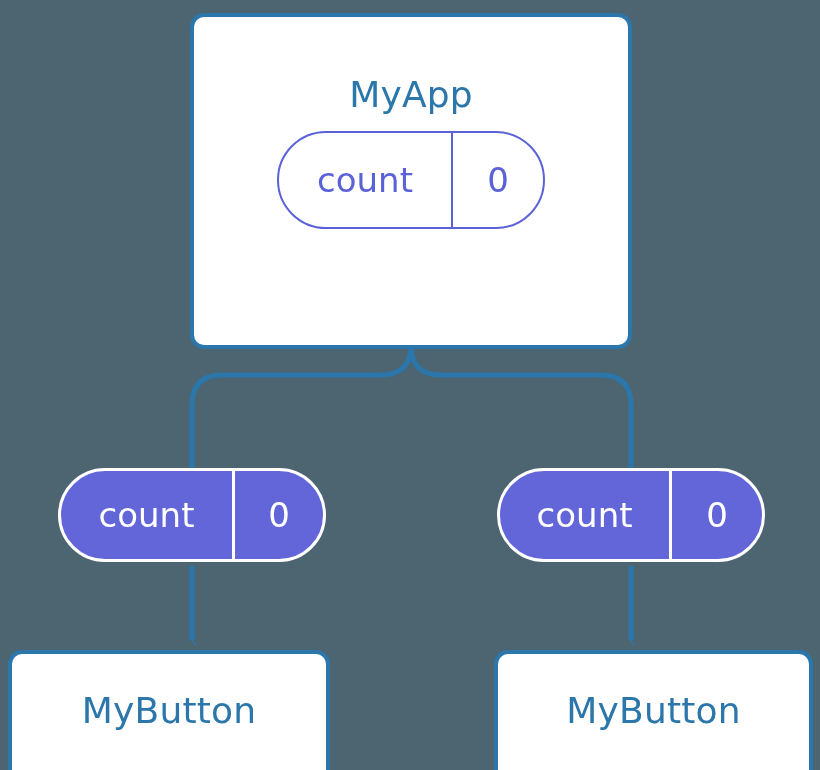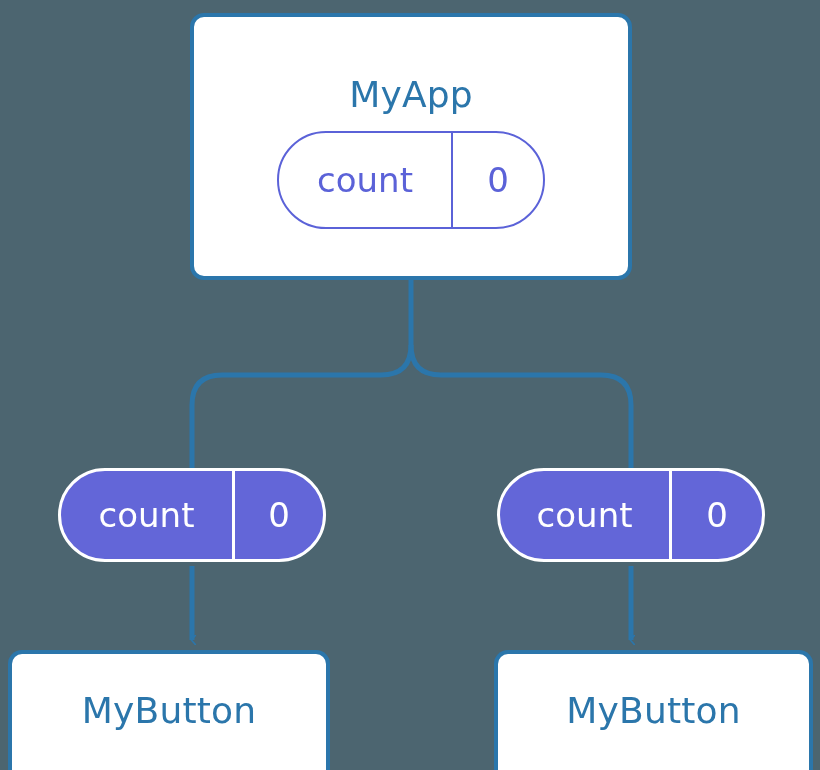--- a/index.html
+++ b/index.html
@@ -42,21 +42,21 @@
     color: #2b76ab;
     font-size: 36px;
     line-height: 1;
     letter-spacing: 0.2px;
     white-space: nowrap;
   }
   #app-box {
     left: 190px;
     top: 13px;
     width: 442px;
-    height: 267px;
+    height: 336px;
   }
   #app-box .comp-title {
     top: 60px;
   }
   #btn-box-left {
     left: 8px;
     top: 650px;
     width: 322px;
     height: 120px;
     border-bottom: none;

